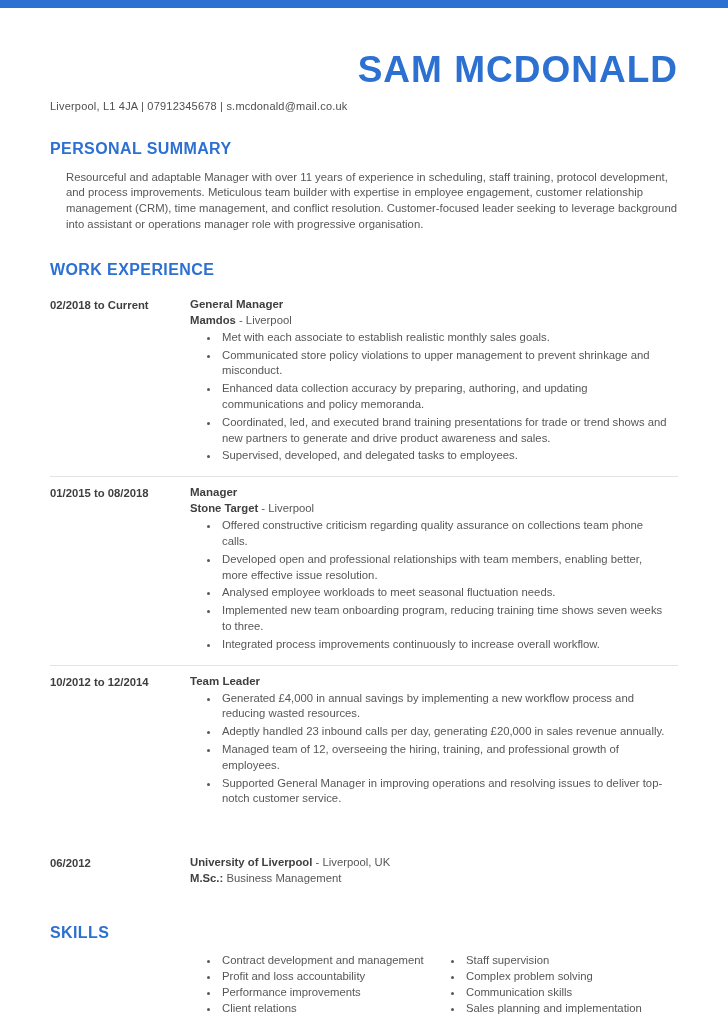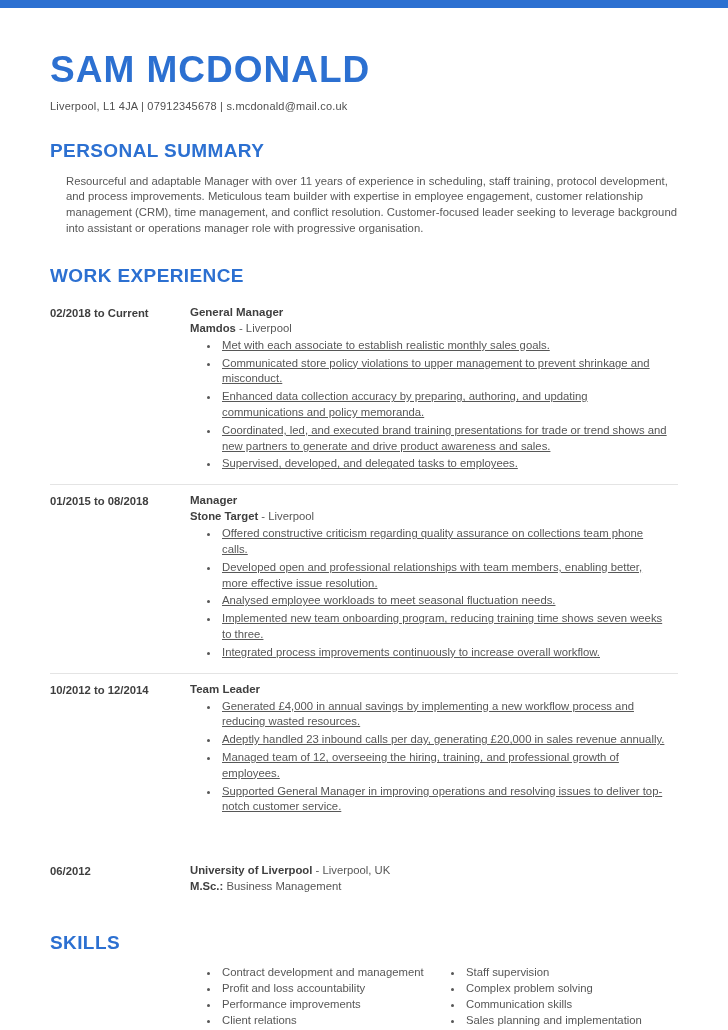--- a/index.html
+++ b/index.html
@@ -32,32 +32,33 @@
     padding:0 50px 40px 50px;
   }
   
   h1.name{
     margin:42px 0 0 0;
     font-size:37px;
     font-weight:bold;
     letter-spacing:1px;
     color:var(--accent);
     line-height:1.1;
+    text-align:right;
   }
   .contact{
     margin-top:9px;
     font-size:11px;
     color:#4f4f4f;
     letter-spacing:.2px;
   }
   
   section{margin-top:28px;}
   h2.section-title{
     margin:0 0 10px 0;
-    font-size:19px;
+    font-size:16px;
     font-weight:bold;
     letter-spacing:.4px;
     color:var(--accent);
   }
   .summary-text{
     margin:12px 0 0 16px;
     font-size:11.3px;
     line-height:15.8px;
     color:var(--body-text);
   }
@@ -83,21 +84,20 @@
     margin-top:4px;
     font-size:11.3px;
     color:var(--body-text);
   }
   .company-line b, .edu-line b{
     color:var(--dark-text);
   }
   ul.bullets{
     margin:4px 8px 0 0;
     padding-left:30px;
-    text-decoration:underline;
   }
   ul.bullets li{
     font-size:11.3px;
     line-height:15.8px;
     padding-left:2px;
     margin-top:2px;
   }
   .edu-line{
     font-size:11.3px;
     color:var(--body-text);

